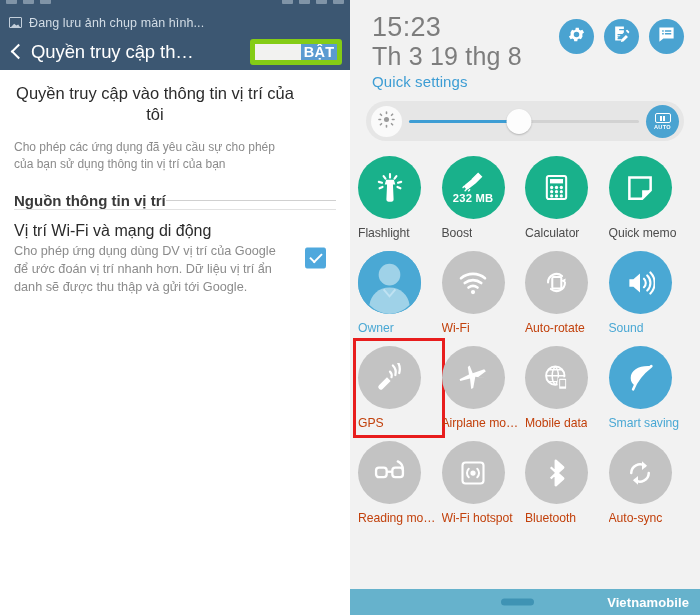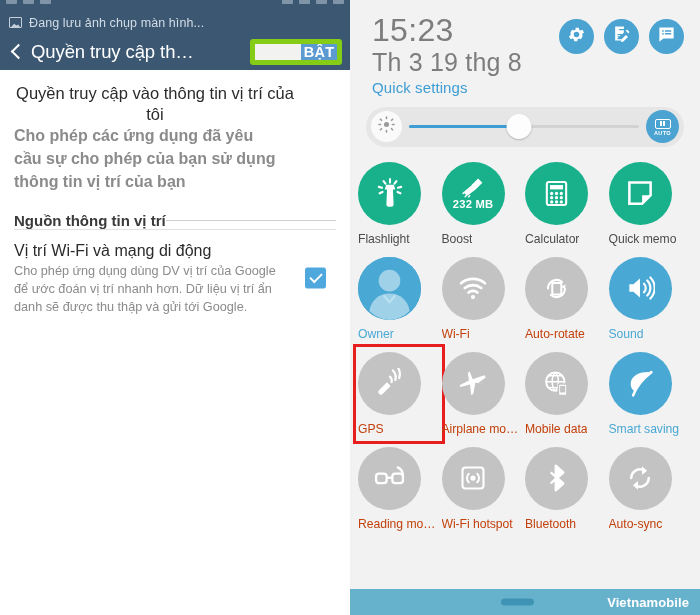--- a/index.html
+++ b/index.html
@@ -81,22 +81,22 @@
   }
 
   .settings-body { flex:1; padding:0 14px; background:#fff; }
 
   .block { padding:13px 0 3px 0; position:relative; }
   .block-title {
     font-size:16.5px; color:#2b2b2b; line-height:1.25;
     padding-right:40px; font-weight:400;text-align:center;
   }
   .block-desc {
-    font-size:16px; color:#8b8b8b; line-height:1.42;
-    margin-top:1px; padding-right:52px;font-weight:bold;
+    font-size:12px; color:#8b8b8b; line-height:1.42;
+    margin-top:15px; padding-right:52px;
   }
 
   .section-head {
     display:flex; align-items:center; 
     padding:16px 0 0 0;
   }
   .section-head-txt { font-size:15px; color:#3a3a3a; font-weight:700; white-space:nowrap; }
   .section-head-line { flex:1; height:1px; background:#d0d0d0; }
 
   .row-item { position:relative; padding:12px 0 10px 0; }
@@ -128,21 +128,21 @@
     background:#f2f2f2;
     display:flex; flex-direction:column;
     position:relative;
   }
   .qs-header {
     display:flex; align-items:flex-start;
     padding:13px 16px 2px 22px;
   }
   .qs-clockwrap { flex:1; }
   .qs-time {
-    font-size:32px; color:#7d7d7d; font-weight:300;
+    font-size:27px; color:#7d7d7d; font-weight:300;
     line-height:1.08; letter-spacing:.3px;
   }
   .qs-date {
     font-size:25px; color:#7d7d7d; font-weight:300;
     line-height:1.12; letter-spacing:.2px;
   }
   .qs-link {
     font-size:15px; color:#3d9dd4; margin-top:3px;
     letter-spacing:.1px;
   }

